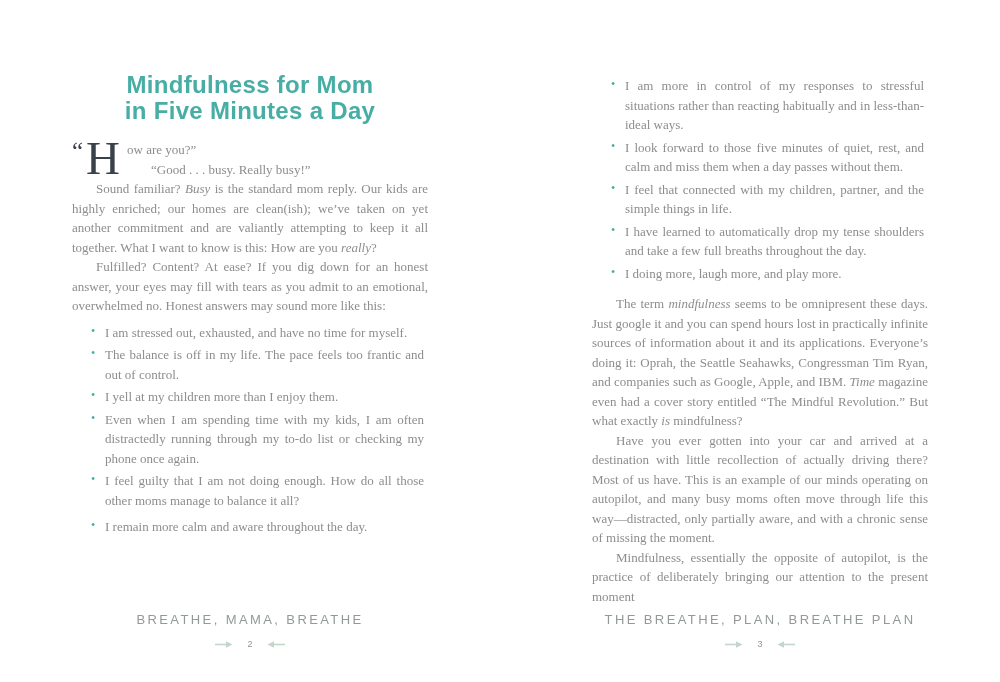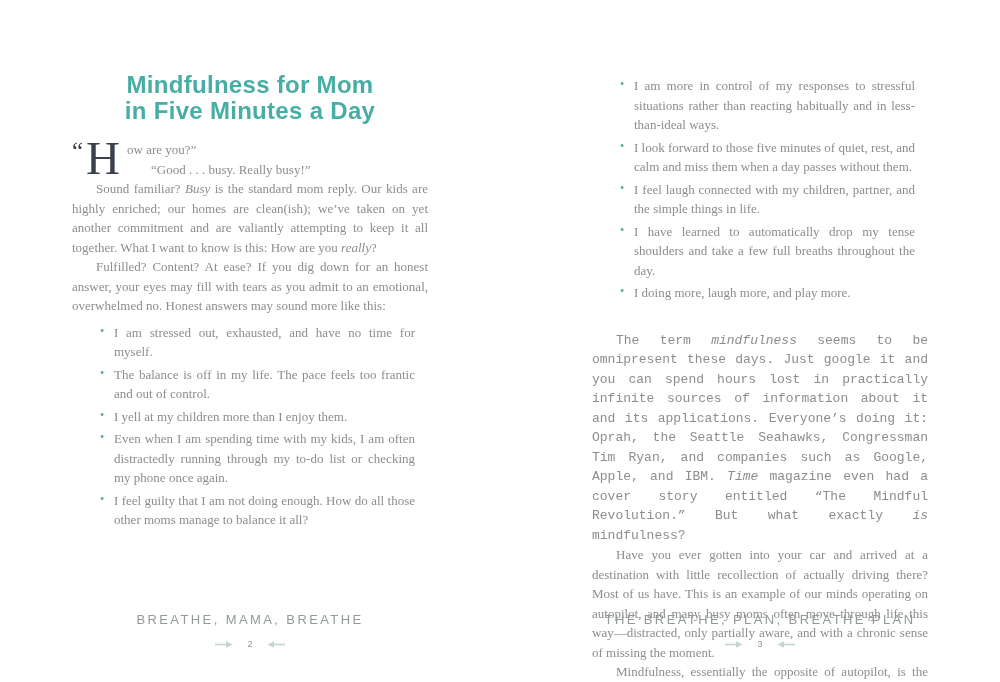--- a/index.html
+++ b/index.html
@@ -23,31 +23,31 @@
     font-size: 24px;
     line-height: 26px;
     color: #48ada4;
     letter-spacing: 0.3px;
   }
 
   .body-text { font-size: 13px; line-height: 19.5px; color: #8d8d8d; text-align: justify; }
 
   p.para { margin: 0; text-indent: 24px; }
   p.para--noindent { text-indent: 0; }
-  p.para--gap { margin-top: 28px; font-family: Liberation Mono, monospace; }
+  p.para--gap { margin-top: 11px; }
   em { font-style: italic; }
 
   
   .opening { text-indent: 0; margin: 0; }
   .dropcap-group { float: left; color: #3a414b; padding-right: 7px; display: flex; align-items: flex-start; }
   .dropcap-quote { font-size: 25px; line-height: 22px; margin-right: 3px; }
   .dropcap-letter { font-size: 47px; line-height: 37px; font-weight: normal; }
   .dialog-indent { padding-left: 24px; }
 
-  ul.bullet-list { list-style: none; margin: 7px 13px; padding: 0; }
+  ul.bullet-list { list-style: none; margin: 7px 4px; padding: 0; }
   ul.bullet-list--page-top { margin-top: 76px; }
   .bullet-list li { position: relative; padding-left: 29px; margin: 1px 0 3px; text-align: justify; }
   .bullet-list li::before {
     content: "\2022";
     position: absolute; left: 15px; top: -1px;
     color: #48ada4; font-size: 12px;
   }
 
   .page-footer {
     position: absolute; left: 0; right: 0; top: 610px;
@@ -86,20 +86,24 @@
     <ul class="bullet-list">
 
     <li>I am stressed out, exhausted, and have no time for myself.</li>
         <li>The balance is off in my life. The pace feels too frantic and out of control.</li>
         <li>I yell at my children more than I enjoy them.</li>
         <li>Even when I am spending time with my kids, I am often distractedly running through my to-do list or checking my phone once again.</li>
         <li>I feel guilty that I am not doing enough. How do all those other moms manage to balance it all?</li>
       </ul>
 
 
+    <ul class="bullet-list">
+
+    <li>I remain more calm and aware throughout the day.</li>
+      </ul>
 
     <div class="page-footer">
       <div class="running-head">BREATHE, MAMA, BREATHE</div>
       <div class="page-number-row">
         <span class="arrow-icon">
           <svg width="20" height="8" viewBox="0 0 20 8">
               <path d="M1 4.5 H13" stroke="#c3d6ca" stroke-width="1.6" fill="none"></path>
               <path d="M12 1.2 L18.5 4.5 L12 7.8 Z" fill="#c3d6ca"></path>
             </svg>
         </span>
@@ -113,21 +117,21 @@
       </div>
     </div>
   </div>
 
   <div class="page page--right body-text">
 
     <ul class="bullet-list bullet-list--page-top">
 
     <li>I am more in control of my responses to stressful situations rather than reacting habitually and in less-than-ideal ways.</li>
         <li>I look forward to those five minutes of quiet, rest, and calm and miss them when a day passes without them.</li>
-        <li>I feel laugh connected with my children, partner, and the simple things in life.</li>
+        <li>I feel that connected with my children, partner, and the simple things in life.</li>
         <li>I have learned to automatically drop my tense shoulders and take a few full breaths throughout the day.</li>
         <li>I doing more, laugh more, and play more.</li>
       </ul>
 
     <p class="para para--gap">The term <em>mindfulness</em> seems to be omnipresent these days. Just google it and you can spend hours lost in practically infinite sources of information about it and its applications. Everyone’s doing it: Oprah, the Seattle Seahawks, Congressman Tim Ryan, and companies such as Google, Apple, and IBM. <em>Time</em> magazine even had a cover story entitled “The Mindful Revolution.” But what exactly <em>is</em> mindfulness?</p>
     <p class="para">Have you ever gotten into your car and arrived at a destination with little recollection of actually driving there? Most of us have. This is an example of our minds operating on autopilot, and many busy moms often move through life this way—distracted, only partially aware, and with a chronic sense of missing the moment.</p>
     <p class="para">Mindfulness, essentially the opposite of autopilot, is the practice of deliberately bringing our attention to the present moment</p>
 
     <div class="page-footer">
       <div class="running-head">THE BREATHE, PLAN, BREATHE PLAN</div>

